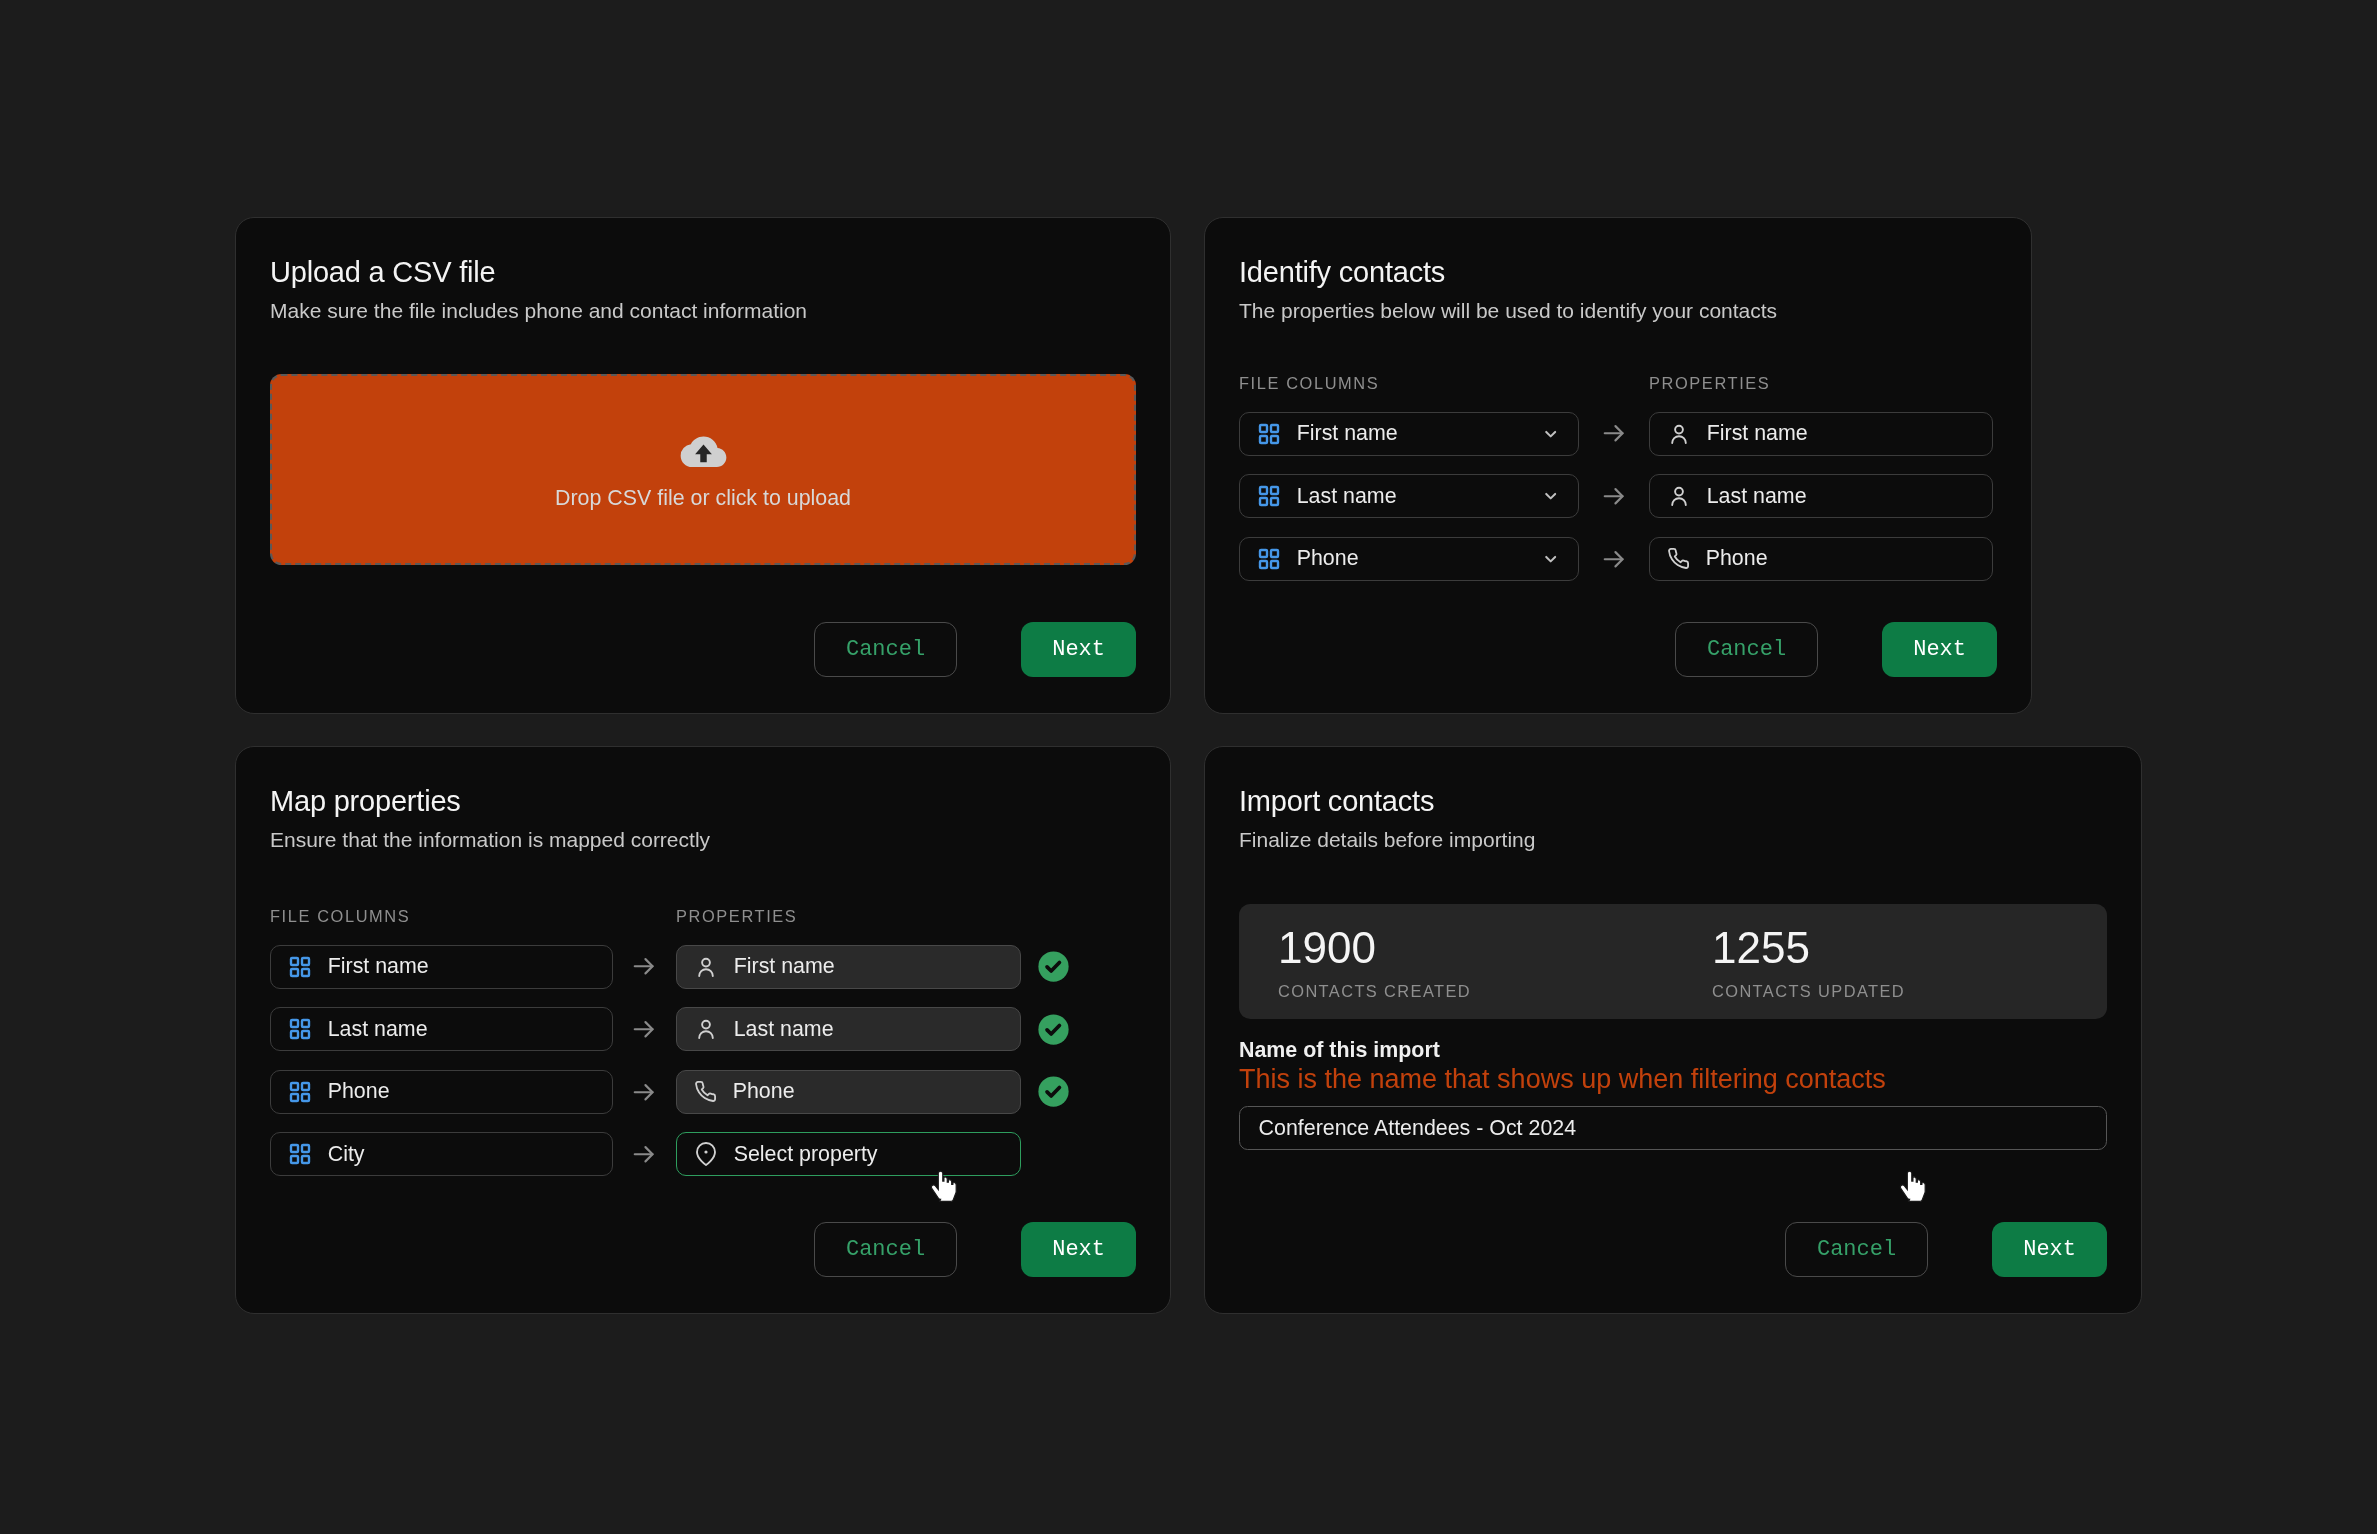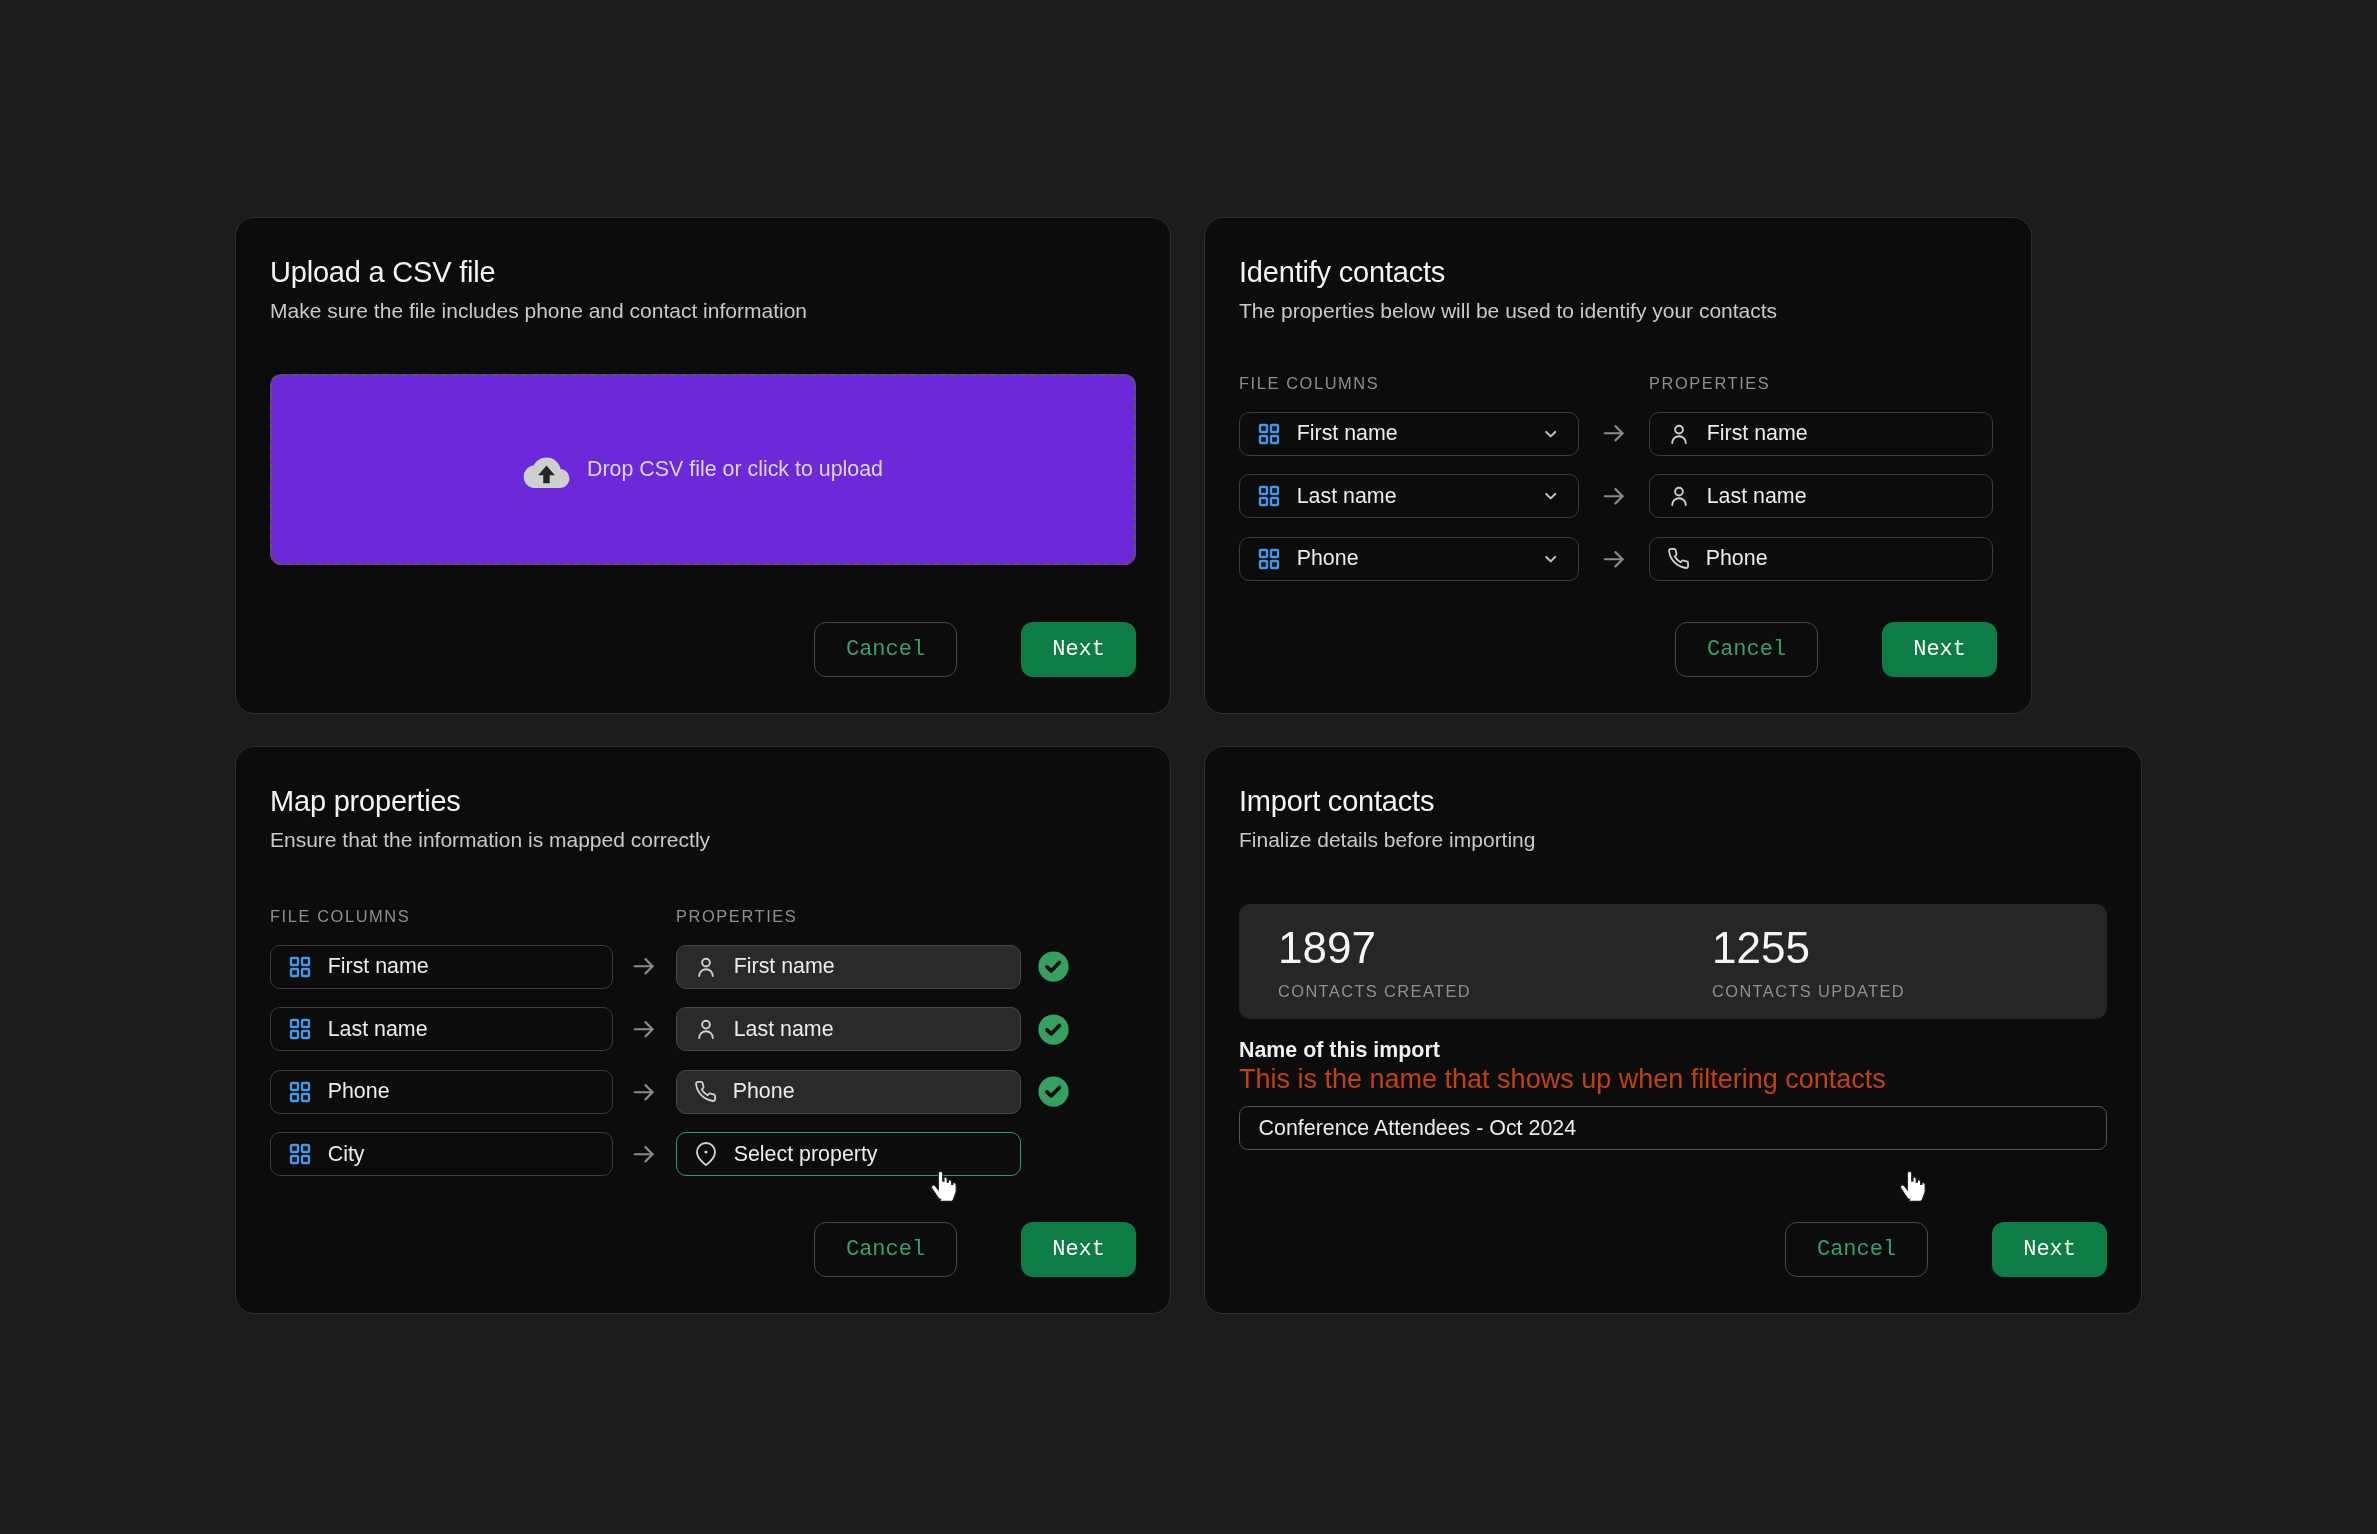--- a/index.html
+++ b/index.html
@@ -43,23 +43,23 @@
   .actions { position:absolute; right:34px; bottom:36px; display:flex; gap:20px; }
   .btn {
     height:55px; border-radius:12px; font-size:22px; font-family:Liberation Mono, monospace;
     display:flex; align-items:center; justify-content:center; padding:0 31px; cursor:pointer;
   }
   .btn-cancel { background:transparent; border:1.4px solid #4a4a4a; color:#36a169; }
   .btn-next   { background:#0d7c45; border:none; color:#ffffff;margin-left:44px; }
 
   
   .dropzone {
-    margin-top:50px; height:191px; background:#6d28d9;
+    margin-top:50px; height:191px; background:#c2410c;
     border:2.1px dashed #5a5a5a; border-radius:11.4px;
-    display:flex; flex-direction:row; align-items:center; justify-content:center; gap:17px;
+    display:flex; flex-direction:column; align-items:center; justify-content:center; gap:17px;
   }
   .dropzone-text { font-size:21.4px; color:#d8d8d8; }
 
   
   .stats {
     margin-top:51px; height:115px; background:#262626; border-radius:11.4px;
     display:flex; align-items:flex-start;
   }
   .stat { width:50%; padding:20px 0 0 39px; }
   .stat-value { font-size:44px; color:#f5f5f5; font-weight:500; letter-spacing:0px; line-height:47px; }
@@ -360,21 +360,21 @@
       <button class="btn btn-next">Next</button>
     </div>
   </section>
 
   <section class="card" id="card-import">
     <div class="card-title">Import contacts</div>
     <div class="card-sub">Finalize details before importing</div>
 
     <div class="stats">
       <div class="stat">
-        <div class="stat-value">1897</div>
+        <div class="stat-value">1900</div>
         <div class="stat-label">CONTACTS CREATED</div>
       </div>
       <div class="stat">
         <div class="stat-value">1255</div>
         <div class="stat-label">CONTACTS UPDATED</div>
       </div>
     </div>
 
     <div class="name-label">Name of this import</div>
     <div class="name-help">This is the name that shows up when filtering contacts</div>

